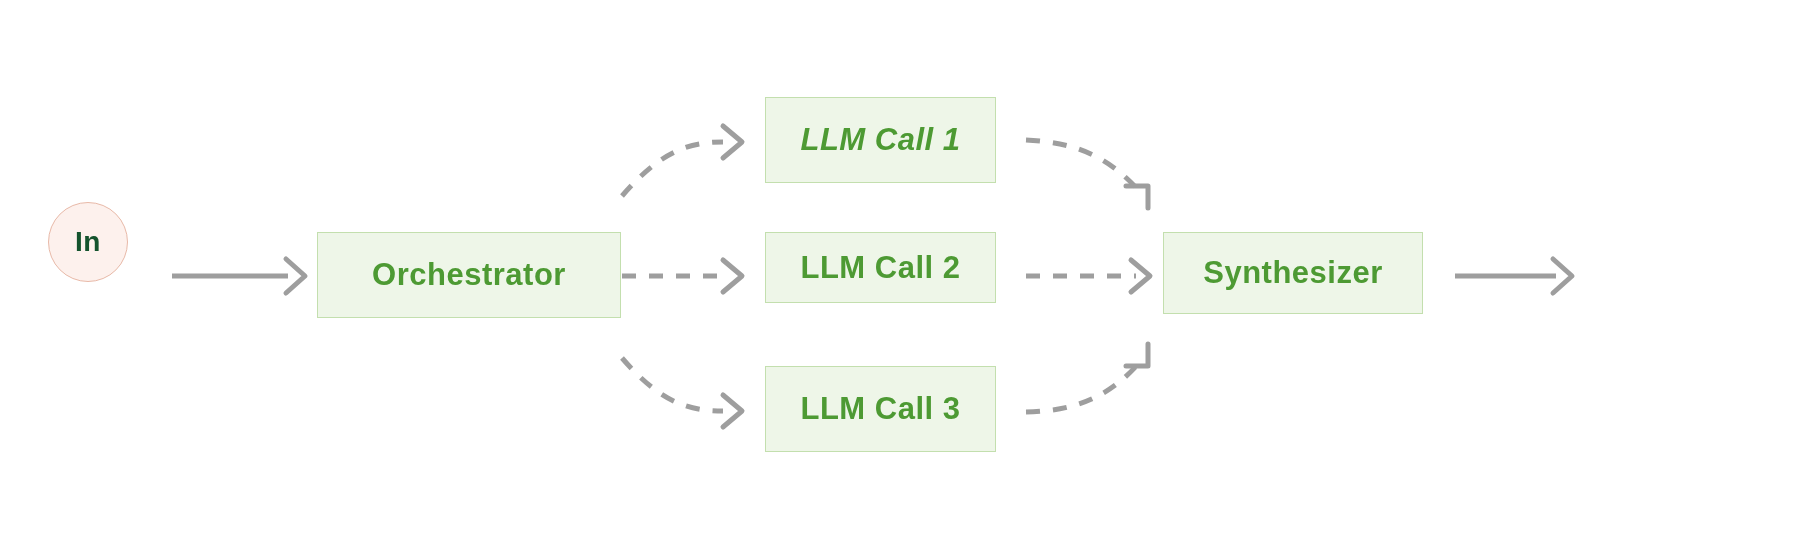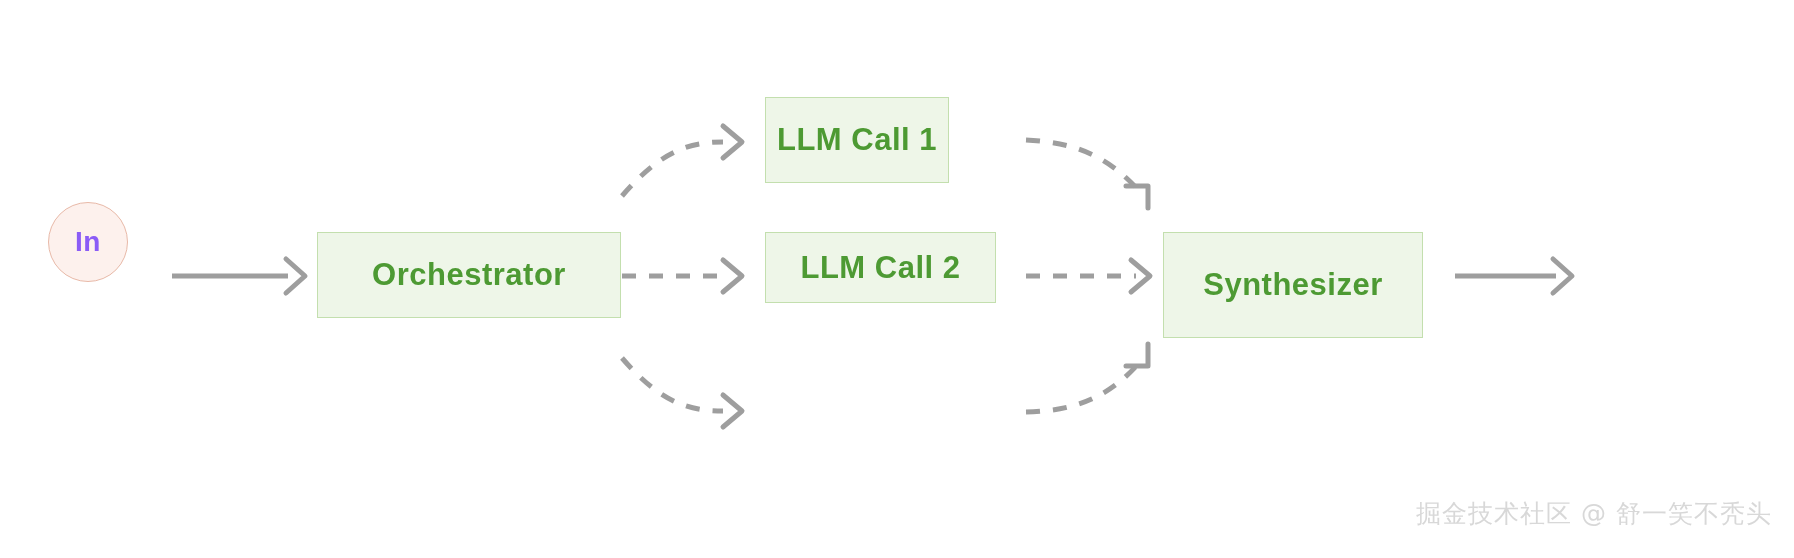--- a/index.html
+++ b/index.html
@@ -36,21 +36,21 @@
   }
   .node-proc {
     background: #eef6e8;
     border: 1.6px solid #c3dfae;
     color: #4d9a33;
     font-size: 31px;
   }
   .node-term {
     background: #fdf1ed;
     border: 1.6px solid #e8b9a8;
-    color: #8b5cf6;
+    color: #14532d;
     font-size: 28px;
   }
   .term-round {
     border-radius: 999px;
   }
   .watermark {
     position: absolute;
     right: 22px;
     bottom: 28px;
     color: #d8d8d8;
@@ -110,29 +110,31 @@
   </svg>
 
   <div class="node node-term term-round" style="left:48px; top:202px; width:80px; height:80px;">
     <span>In</span>
   </div>
 
   <div class="node node-proc" style="left:317px; top:232px; width:304px; height:86px;">
     <span>Orchestrator</span>
   </div>
 
-  <div class="node node-proc" style="left:765px; top:97px; width:184px; height:86px;">
+  <div class="node node-proc" style="left:765px; top:97px; width:231px; height:86px;font-style:italic;">
     <span>LLM Call 1</span>
   </div>
 
   <div class="node node-proc" style="left:765px; top:232px; width:231px; height:71px;text-align:right;">
     <span>LLM Call 2</span>
   </div>
 
+  <div class="node node-proc" style="left:765px; top:366px; width:231px; height:86px;">
+    <span>LLM Call 3</span>
+  </div>
 
-  <div class="node node-proc" style="left:1163px; top:232px; width:260px; height:106px;">
+  <div class="node node-proc" style="left:1163px; top:232px; width:260px; height:82px;">
     <span>Synthesizer</span>
   </div>
 
 
-  <div class="watermark">掘金技术社区 @ 舒一笑不秃头</div>
 
 </div>
 
 </body></html>

